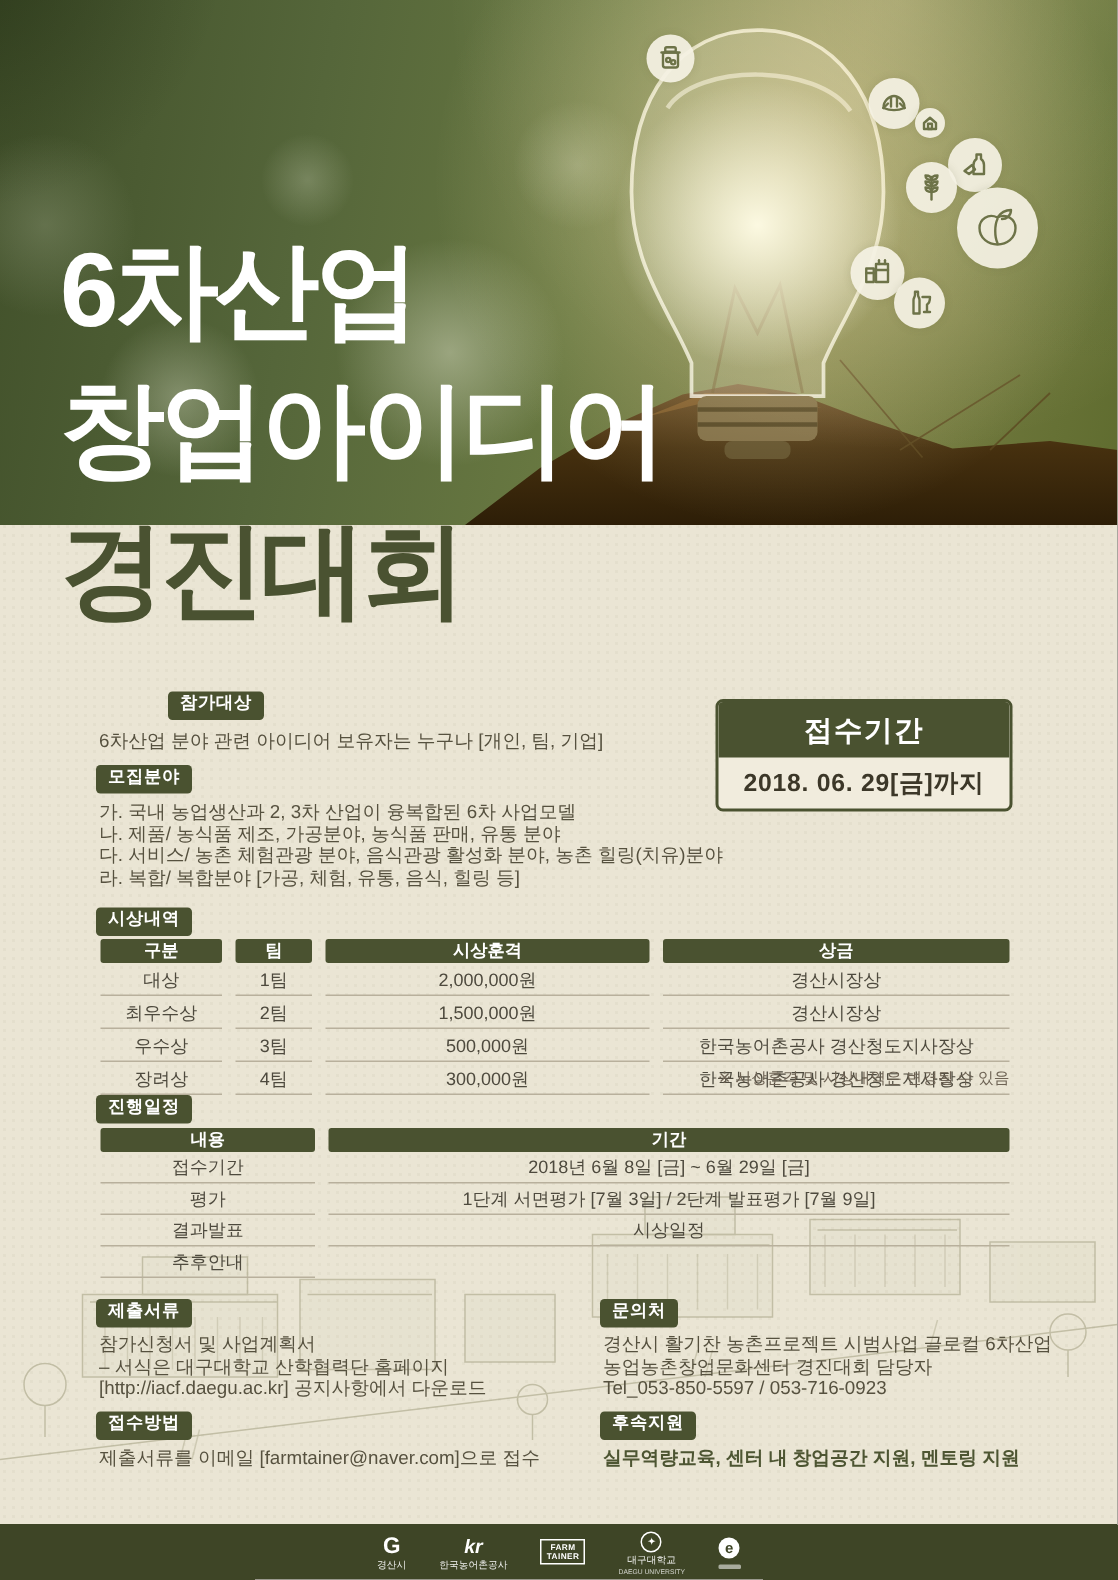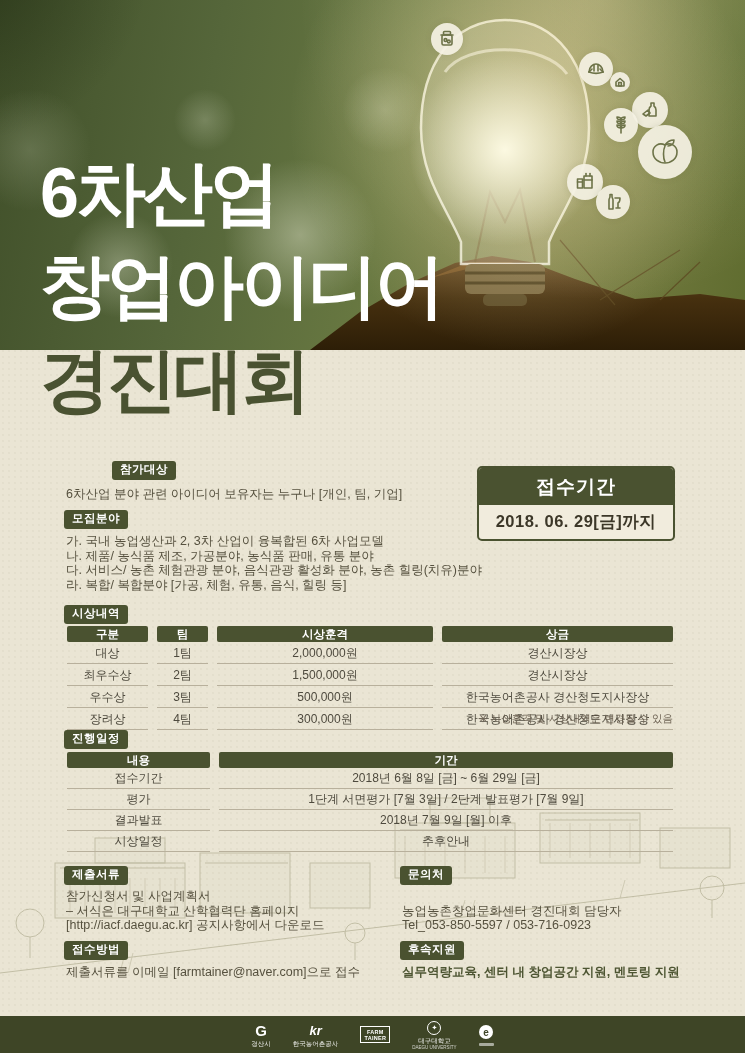--- a/index.html
+++ b/index.html
@@ -271,31 +271,31 @@
   <div class="badge" style="left:64px;top:730px;">진행일정</div>
   <div class="grid-table" style="left:67px;top:752px;width:606px;grid-template-columns:143px 1fr;">
     <div class="th">내용</div>
     <div class="th">기간</div>
 
     <div class="td">접수기간</div>
     <div class="td">2018년 6월 8일 [금] ~ 6월 29일 [금]</div>
     <div class="td">평가</div>
     <div class="td">1단계 서면평가 [7월 3일] / 2단계 발표평가 [7월 9일]</div>
     <div class="td">결과발표</div>
-    <div class="td">2018년 7월 9일 [월] 이후</div>
     <div class="td">시상일정</div>
     <div class="td">추후안내</div>
   </div>
 
   <div class="badge" style="left:64px;top:866px;">제출서류</div>
   <div class="body-text" style="left:66px;top:889px;">참가신청서 및 사업계획서</div>
   <div class="body-text" style="left:66px;top:903.5px;">– 서식은 대구대학교 산학협력단 홈페이지</div>
   <div class="body-text" style="left:66px;top:918px;">[http://iacf.daegu.ac.kr] 공지사항에서 다운로드</div>
 
   <div class="badge" style="left:400px;top:866px;">문의처</div>
+  <div class="body-text" style="left:402px;top:889px;">경산시 활기찬 농촌프로젝트 시범사업 글로컬 6차산업</div>
   <div class="body-text" style="left:402px;top:903.5px;">농업농촌창업문화센터 경진대회 담당자</div>
   <div class="body-text" style="left:402px;top:918px;">Tel_053-850-5597 / 053-716-0923</div>
 
   <div class="badge" style="left:64px;top:941px;">접수방법</div>
   <div class="body-text" style="left:66px;top:965px;">제출서류를 이메일 [farmtainer@naver.com]으로 접수</div>
 
   <div class="badge" style="left:400px;top:941px;">후속지원</div>
   <div class="body-text bold-green" style="left:402px;top:965px;">실무역량교육, 센터 내 창업공간 지원, 멘토링 지원</div>
 
   <div class="footer">

